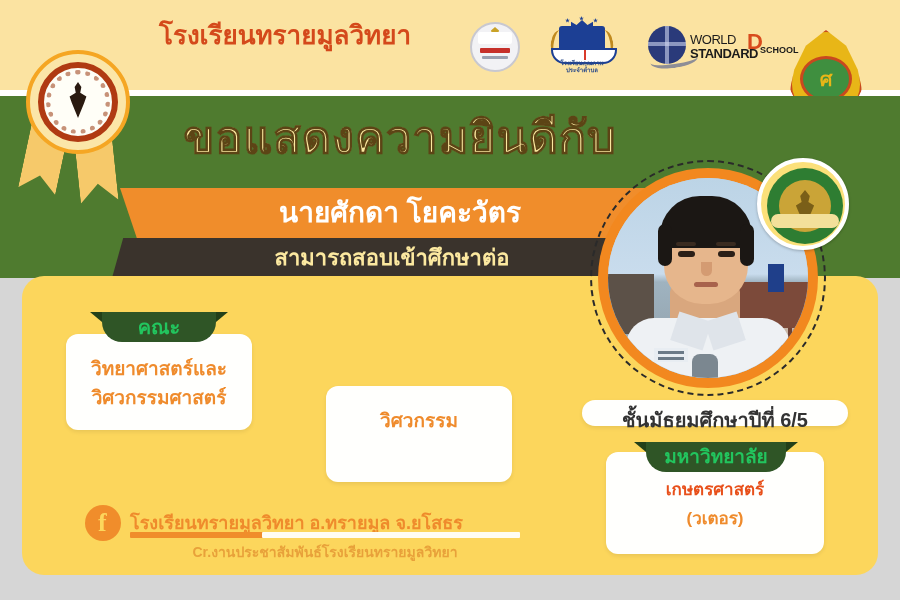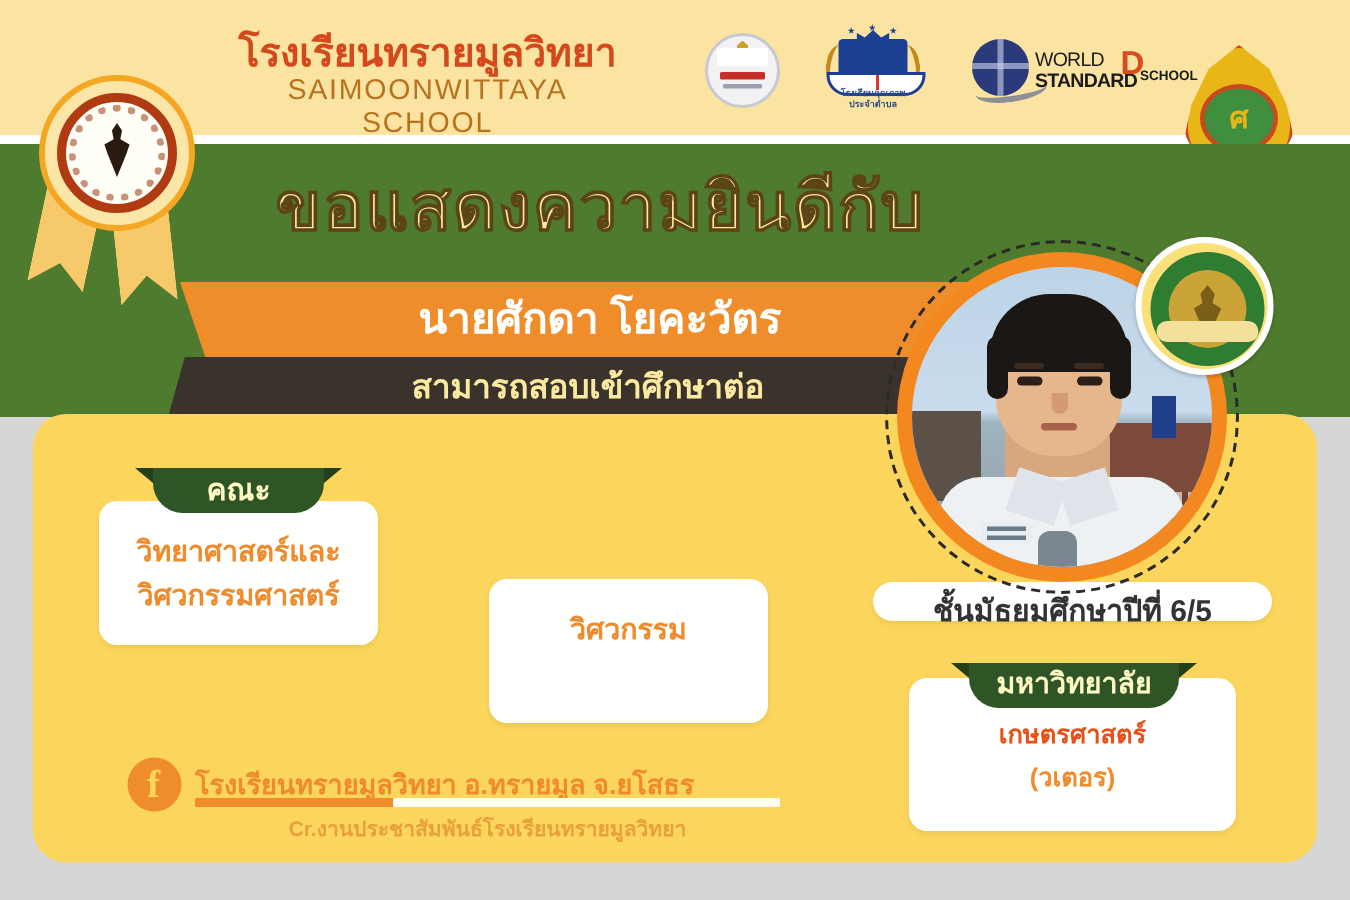--- a/index.html
+++ b/index.html
@@ -128,40 +128,40 @@
   
   .panel{
     position:absolute;left:22px;top:276px;width:856px;height:299px;
     background:#fcd65c;border-radius:22px;
   }
 
   
   .card{position:absolute;background:#fffffd;border-radius:12px;
         box-shadow:0 2px 4px rgba(0,0,0,.08);}
   .tag{position:absolute;background:#2f5526;border-radius:0 0 20px 20px;
-       color:#fef9c3;font-weight:bold;text-align:center;}
+       color:#22c55e;font-weight:bold;text-align:center;}
   .tag:before,.tag:after{content:"";position:absolute;top:0;width:12px;height:10px;
        background:#234019;}
   .tag:before{left:-12px;clip-path:polygon(0 0,100% 0,100% 100%);}
   .tag:after{right:-12px;clip-path:polygon(0 0,100% 0,0 100%);}
   .card .body{position:absolute;left:0;right:0;text-align:center;color:#ef8b2c;
        font-weight:bold;}
 
   
   .c-fac{left:66px;top:334px;width:186px;height:96px;}
   .t-fac{left:102px;top:312px;width:114px;height:30px;line-height:30px;font-size:20px;}
   .b-fac{top:20px;font-size:19px;line-height:29px;}
 
   
   .c-maj{left:326px;top:386px;width:186px;height:96px;}
   .t-maj{left:362px;top:364px;width:114px;height:30px;line-height:30px;font-size:20px;}
   .b-maj{top:20px;font-size:19px;line-height:29px;}
 
   
-  .c-grade{left:582px;top:388px;width:266px;height:26px;border-radius:20px;}
+  .c-grade{left:582px;top:400px;width:266px;height:26px;border-radius:20px;}
   .c-grade span{display:block;width:100%;text-align:center;line-height:40px;
        font-size:20px;font-weight:bold;color:#333333;}
 
   
   .c-uni{left:606px;top:452px;width:218px;height:102px;}
   .t-uni{left:646px;top:442px;width:140px;height:30px;line-height:30px;font-size:19px;}
   .b-uni{top:22px;}
   .b-uni .u1{font-size:17px;color:#e8501a;line-height:32px;}
   .b-uni .u2{font-size:17px;color:#ef8b2c;line-height:26px;}
 
@@ -231,21 +231,20 @@
 </style>
 </head>
 <body>
 
 <div class="poster">
 
   <div class="header"></div>
   <div class="header-stripe"></div>
 
   <div class="school-th">โรงเรียนทรายมูลวิทยา</div>
-  <div class="school-en">SAIMOONWITTAYA SCHOOL</div>
 
   <div class="hlogo hl1">
     <div class="crest"></div>
     <div class="inner"></div>
     <div class="bar"></div>
     <div class="bar2"></div>
   </div>
 
   <div class="hlogo hl2">
     <div class="star s1"></div>

